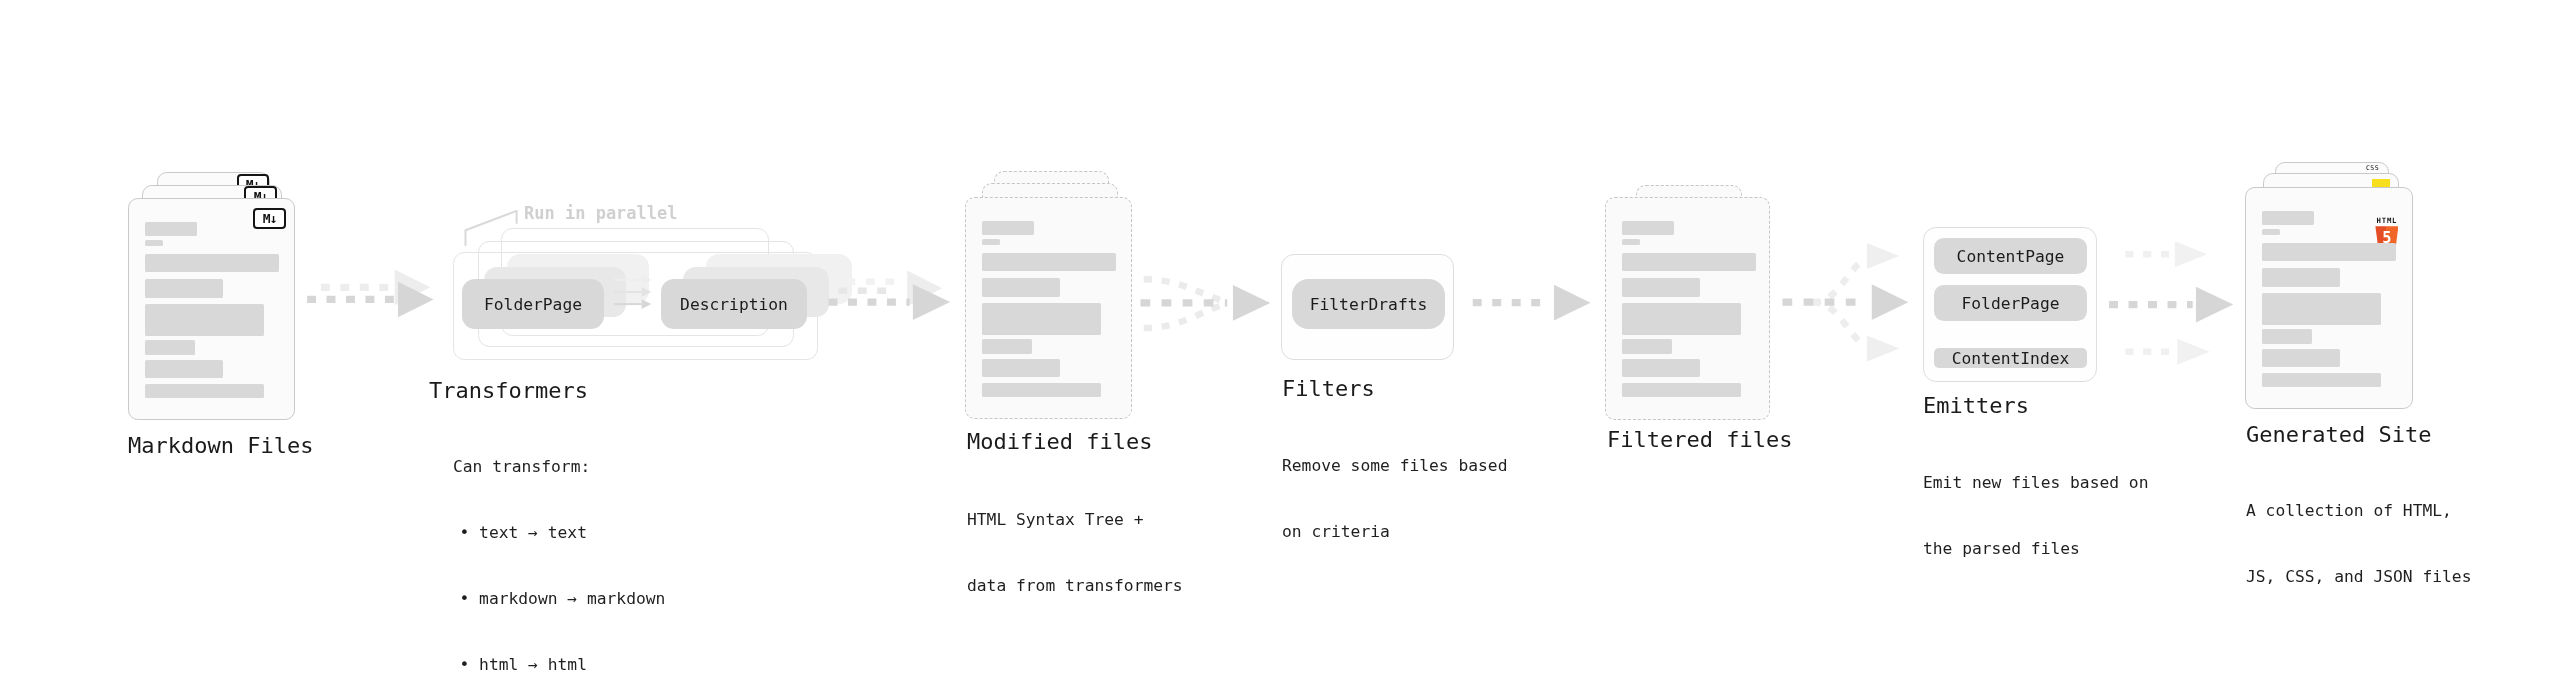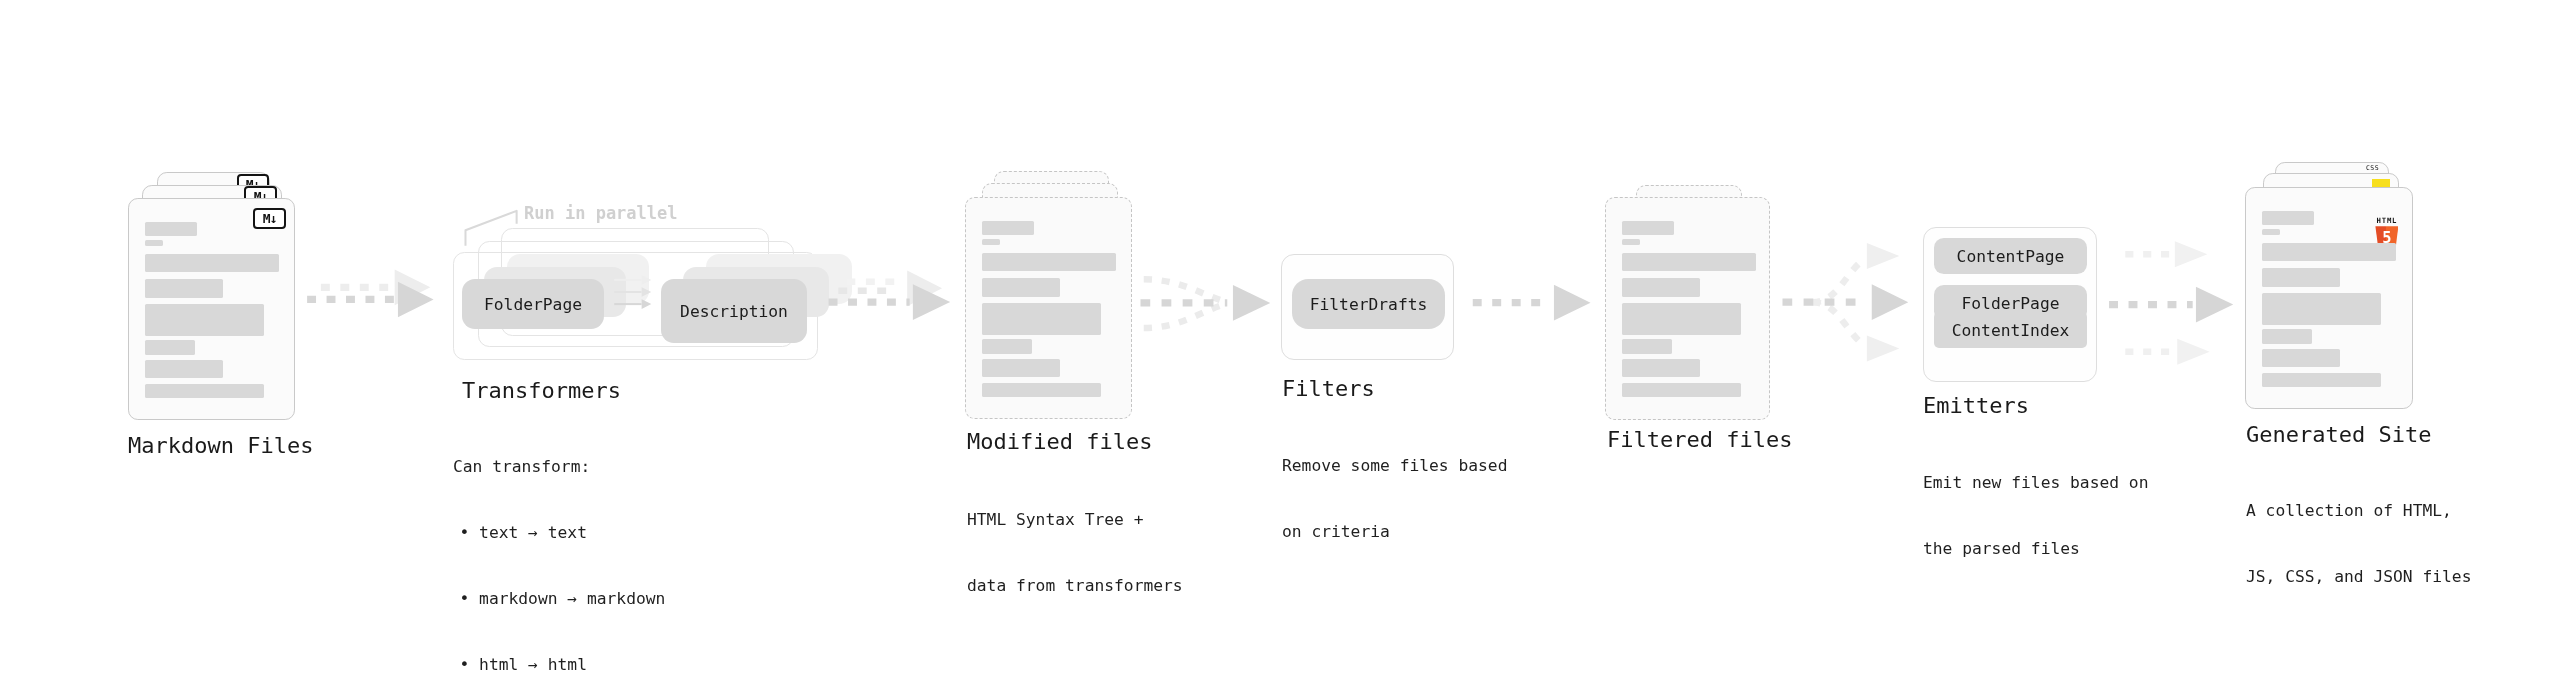--- a/index.html
+++ b/index.html
@@ -98,32 +98,32 @@
 
   <div class="frame" style="left:501px;top:228px;width:268px;height:108px"></div>
   <div class="frame" style="left:478px;top:241px;width:316px;height:106px"></div>
   <div class="frame" style="left:453px;top:252px;width:365px;height:108px"></div>
 
   <div class="pill ghost2" style="left:507px;top:254px;width:142px;height:50px"></div>
   <div class="pill ghost2" style="left:706px;top:254px;width:146px;height:50px"></div>
   <div class="pill ghost1" style="left:484px;top:267px;width:142px;height:50px"></div>
   <div class="pill ghost1" style="left:683px;top:267px;width:146px;height:50px"></div>
   <div class="pill" style="left:462px;top:279px;width:142px;height:50px">FolderPage</div>
-  <div class="pill" style="left:661px;top:279px;width:146px;height:64px">Description</div>
+  <div class="pill" style="left:661px;top:279px;width:146px;height:50px">Description</div>
 
   <svg class="arrow-svg" style="left:611px;top:271px" width="50" height="42" viewBox="0 0 62 52">
     <line x1="4" y1="11" x2="38" y2="11" stroke="#eeeeee" stroke-width="2.5"></line>
     <polygon points="38,5 50,11 38,17" fill="#eeeeee"></polygon>
     <line x1="4" y1="26" x2="38" y2="26" stroke="#e3e3e3" stroke-width="2.5"></line>
     <polygon points="38,20 50,26 38,32" fill="#e3e3e3"></polygon>
     <line x1="4" y1="41" x2="38" y2="41" stroke="#d7d7d7" stroke-width="2.5"></line>
     <polygon points="38,35 50,41 38,47" fill="#d7d7d7"></polygon>
   </svg>
 
-  <div class="stage-label" style="left:462px;top:377px">Transformers</div>
+  <div class="stage-label" style="left:429px;top:377px">Transformers</div>
   <div class="stage-desc" style="left:453px;top:412px">
     <div>Can transform:</div>
     <div class="indent">• text → text</div>
     <div class="indent">• markdown → markdown</div>
     <div class="indent">• html → html</div>
   </div>
 
   <svg class="arrow-svg" style="left:822px;top:264px" width="138" height="77" viewBox="0 0 170 95">
     <line x1="30" y1="22" x2="95" y2="22" stroke="#f2f2f2" stroke-width="8" stroke-dasharray="11 13"></line>
     <line x1="20" y1="33" x2="92" y2="33" stroke="#e7e7e7" stroke-width="8" stroke-dasharray="11 13"></line>
@@ -188,21 +188,21 @@
     <polygon points="112,6 152,22 112,38" fill="#efefef"></polygon>
     <path d="M 45,79 C 75,79 85,113 106,130" fill="none" stroke="#ededed" stroke-width="8" stroke-dasharray="10 12"></path>
     <polygon points="112,120 152,136 112,152" fill="#efefef"></polygon>
     <line x1="8" y1="79" x2="112" y2="79" stroke="#d6d6d6" stroke-width="9" stroke-dasharray="12 14"></line>
     <polygon points="118,57 163,79 118,101" fill="#d6d6d6"></polygon>
   </svg>
 
   <div class="holder-box" style="left:1923px;top:227px;width:174px;height:155px"></div>
   <div class="pill" style="left:1934px;top:238px;width:153px;height:36px;border-radius:9.8px">ContentPage</div>
   <div class="pill" style="left:1934px;top:285px;width:153px;height:36px;border-radius:9.8px">FolderPage</div>
-  <div class="pill" style="left:1934px;top:312px;width:153px;height:36px;border-radius:5px">ContentIndex</div>
+  <div class="pill" style="left:1934px;top:348px;width:153px;height:20px;border-radius:5px">ContentIndex</div>
   <div class="stage-label" style="left:1923px;top:392px">Emitters</div>
   <div class="stage-desc" style="left:1923px;top:428px">
     <div>Emit new files based on</div>
     <div>the parsed files</div>
   </div>
 
   <svg class="arrow-svg" style="left:2105px;top:238px" width="138" height="130" viewBox="0 0 170 160">
     <line x1="25" y1="20" x2="82" y2="20" stroke="#f0f0f0" stroke-width="8" stroke-dasharray="10 12"></line>
     <polygon points="86,4 126,20 86,36" fill="#f1f1f1"></polygon>
     <line x1="5" y1="82" x2="108" y2="82" stroke="#d6d6d6" stroke-width="9" stroke-dasharray="11 13"></line>

